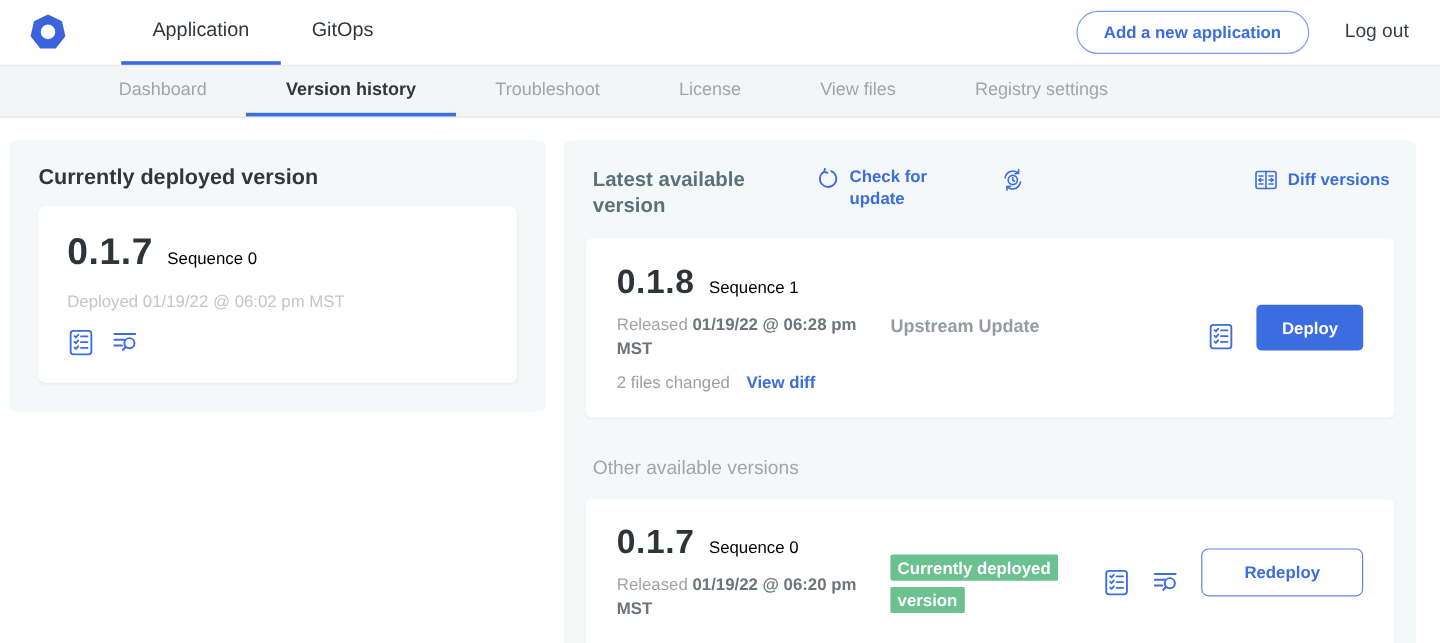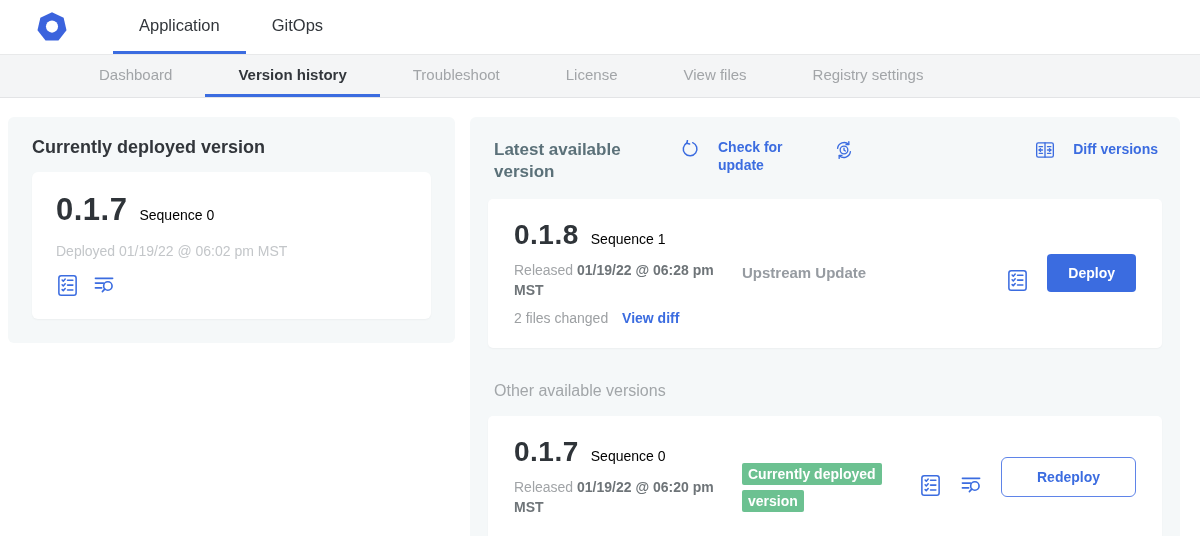--- a/index.html
+++ b/index.html
@@ -1,21 +1,21 @@
 <!DOCTYPE html>
 <html><head>
 <meta charset="utf-8">
 <style>
   * { margin:0; padding:0; box-sizing:border-box; }
   html,body { width:1200px; height:536px; overflow:hidden; background:#fff;
     font-family:"Liberation Sans", sans-serif; color:#32363b; }
 
   
   .header { height:55px; display:flex; align-items:stretch; background:#fff;
-    border-bottom:1px solid #e8e9ea; padding:0 26px 0 35px; }
+    border-bottom:1px solid #e8e9ea; padding:0 26px 0 23px; }
   .logo-wrap { display:flex; align-items:center; margin-right:44px; }
   .app-tabs { display:flex; }
   .app-tab { display:flex; align-items:center; padding:0 26px; font-size:16.5px;
     color:#32363b; border-bottom:3px solid transparent; cursor:pointer; }
   .app-tab.active { border-bottom-color:#3b6ce0; }
   .header-right { margin-left:auto; display:flex; align-items:center; gap:30px; }
   .pill-btn { border:1px solid #7d9bf0; border-radius:18px; background:#fff;
     color:#3b6ce0; font-weight:bold; font-size:14px; padding:9px 22px; cursor:pointer;
     font-family:"Liberation Sans", sans-serif; }
   .logout { font-size:16px; color:#3a3f45; cursor:pointer; }
@@ -40,21 +40,21 @@
   .ver-seq { font-size:14px; color:#000000; }
   .deployed-line { margin-top:15px; font-size:14px; color:#c3c6c9; }
   .icon-row { margin-top:15px; display:flex; gap:14px; }
   .blue-ic { color:#3b6ce0; cursor:pointer; display:inline-flex; }
   .blue-ic svg { width:23px; height:23px; }
 
   
   .right-panel { flex:1; background:#f5f8f9; border-radius:6px; padding:20px 18px 20px 18px; }
   .panel-head { display:flex; align-items:flex-start; padding:2px 4px 0 6px; margin-bottom:16px; }
   .panel-title { width:150px; font-size:17px; font-weight:bold; color:#5b7179; line-height:1.3; }
-  .head-link { display:flex; gap:18px; color:#3b6ce0; font-size:14px; font-weight:bold;
+  .head-link { display:flex; gap:8px; color:#3b6ce0; font-size:14px; font-weight:bold;
     cursor:pointer; align-items:flex-start; line-height:1.25; }
   .head-link svg { width:20px; height:20px; flex:none; margin-top:1px; }
   .hl-check { margin-left:36px; width:110px; }
   .hl-auto  { margin-left:44px; width:200px; }
   .hl-diff  { margin-left:auto; align-items:center; }
 
   .version-card { background:#fff; border-radius:5px; padding:20px 26px 22px;
     box-shadow:0 1px 2px rgba(0,0,0,.04); display:flex; }
   .vc-left { width:228px; }
   .vc-big { font-size:28px; font-weight:bold; letter-spacing:.5px; color:#2f3439; }
@@ -136,20 +136,24 @@
     </svg>
   </div>
   <div class="app-tabs">
     <div class="app-tab active">
       <span>Application</span>
     </div>
     <div class="app-tab">
       <span>GitOps</span>
     </div>
   </div>
+  <div class="header-right">
+    <button class="pill-btn">Add a new application</button>
+    <span class="logout">Log out</span>
+  </div>
 </div>
 
 <div class="subnav">
   <div class="sub-tab">Dashboard</div>
   <div class="sub-tab active">Version history</div>
   <div class="sub-tab">Troubleshoot</div>
   <div class="sub-tab">License</div>
   <div class="sub-tab">View files</div>
   <div class="sub-tab">Registry settings</div>
 </div>

